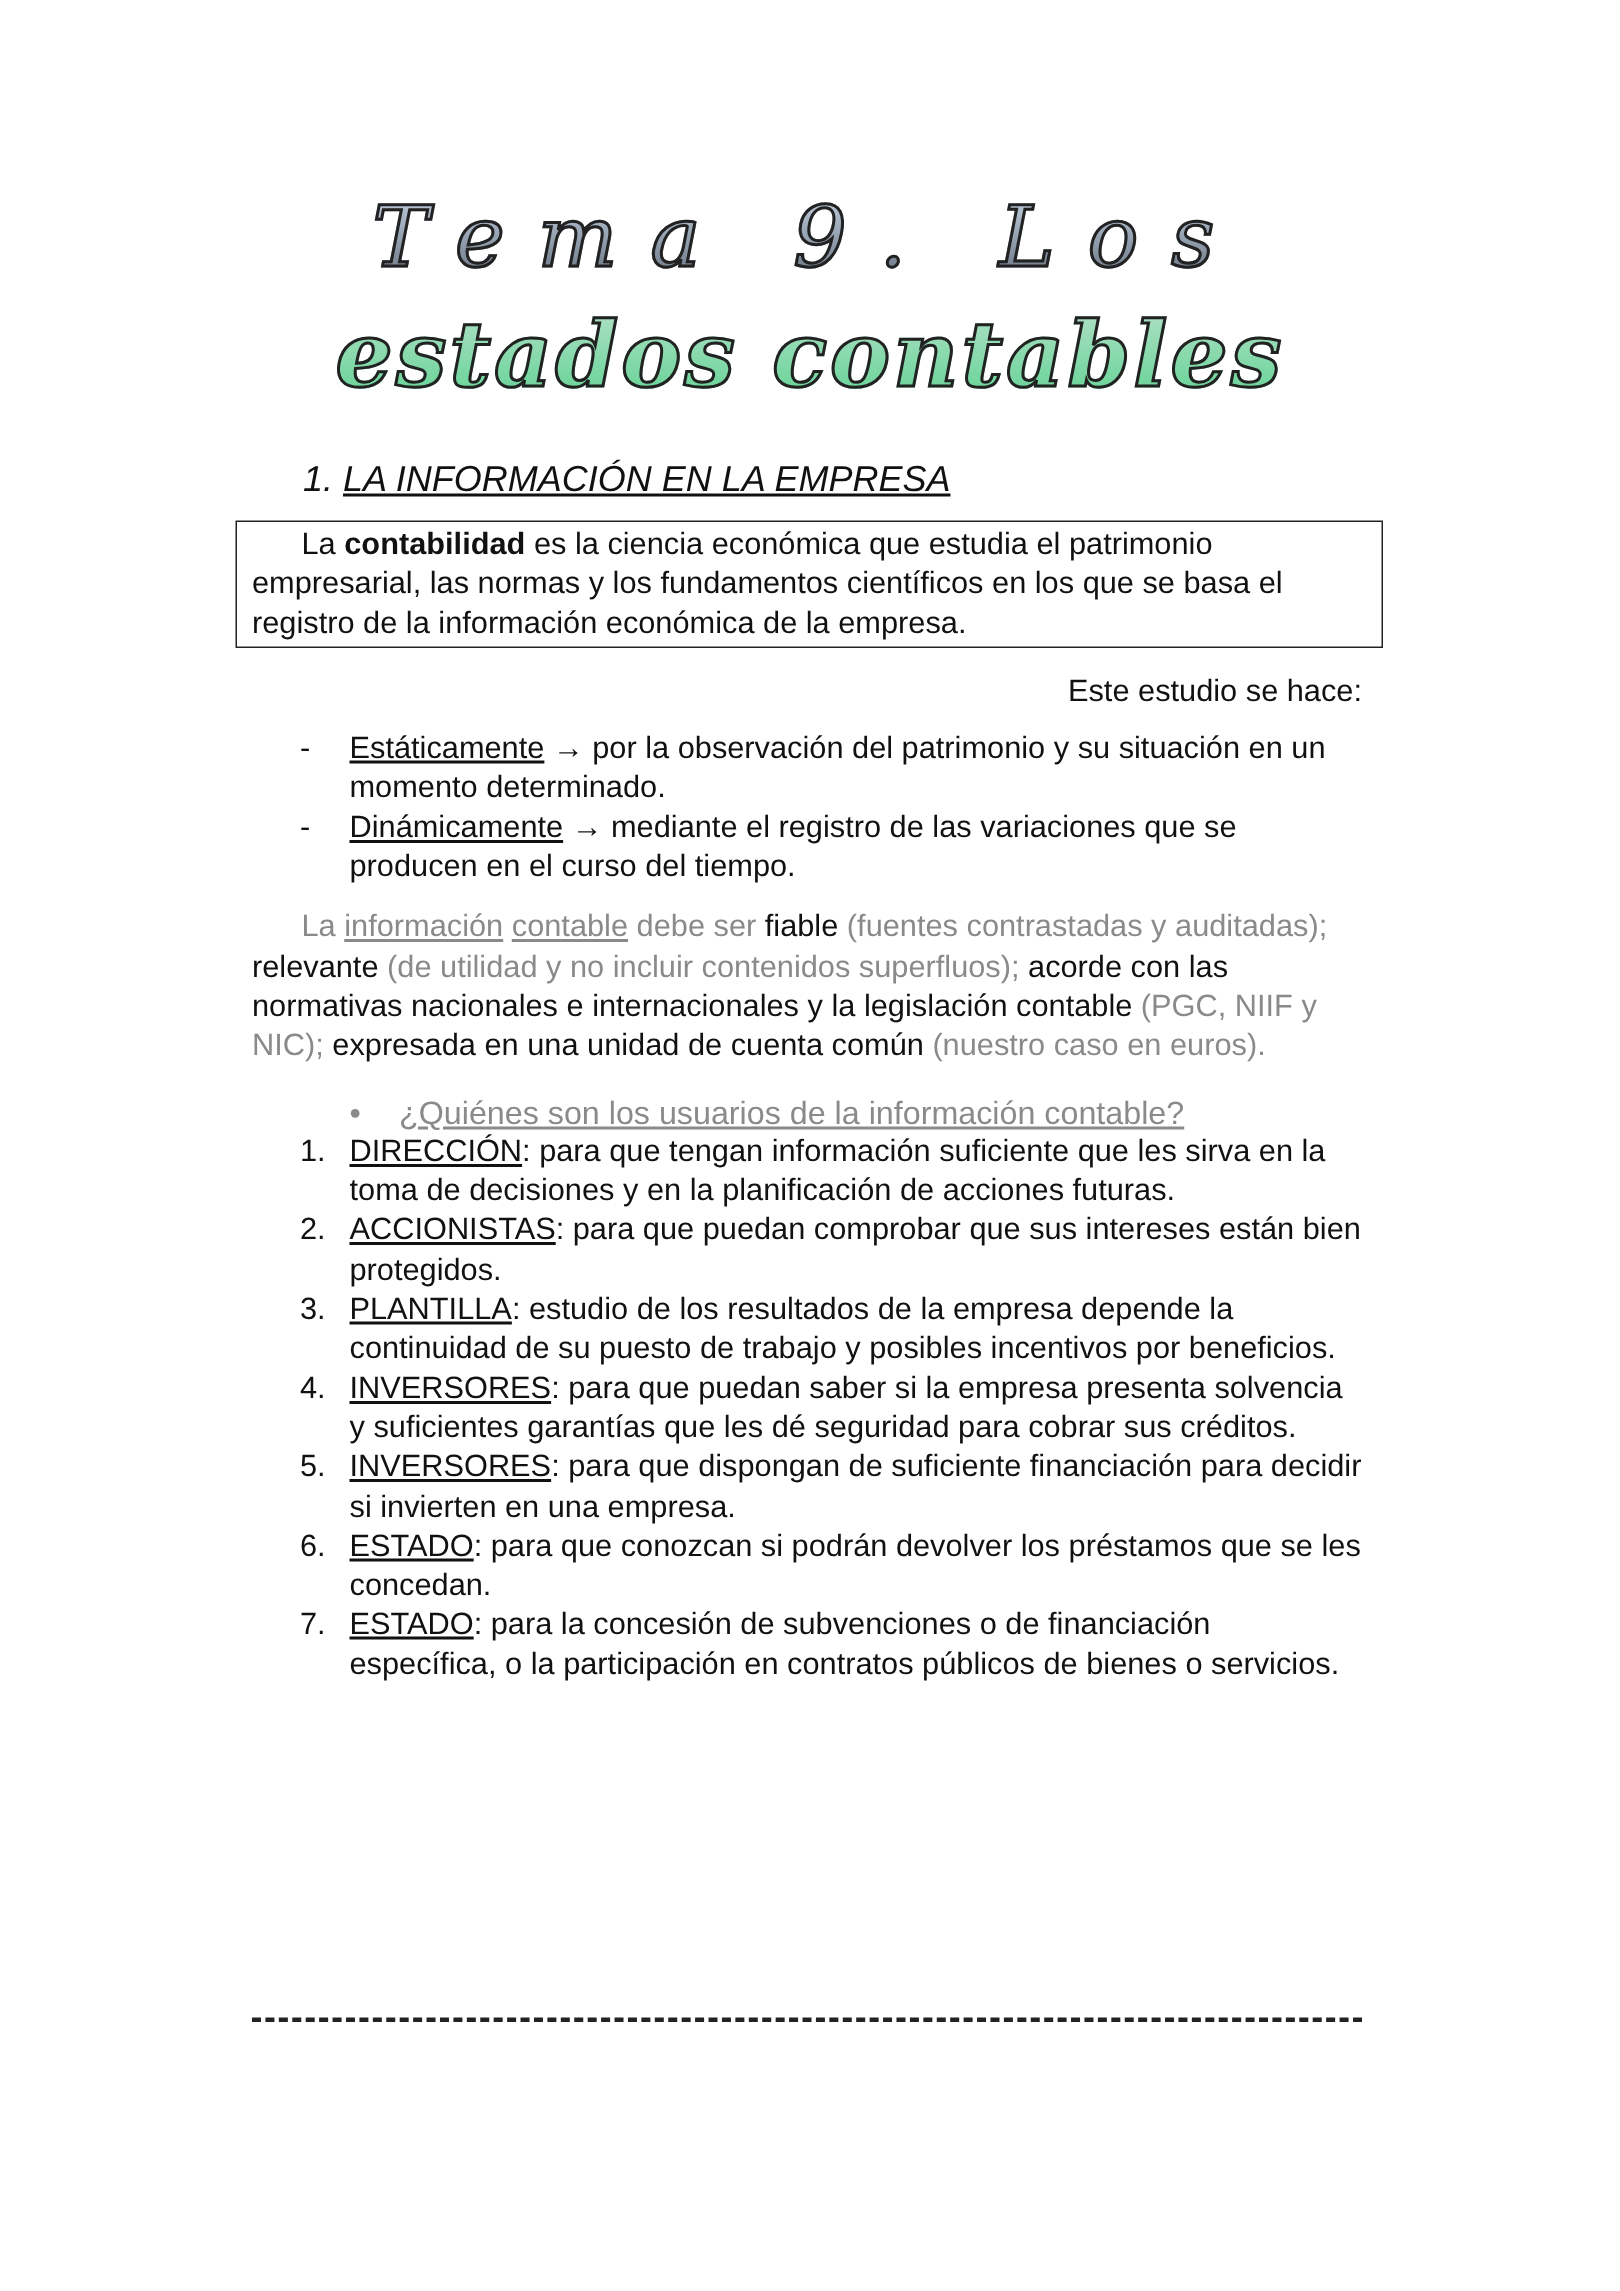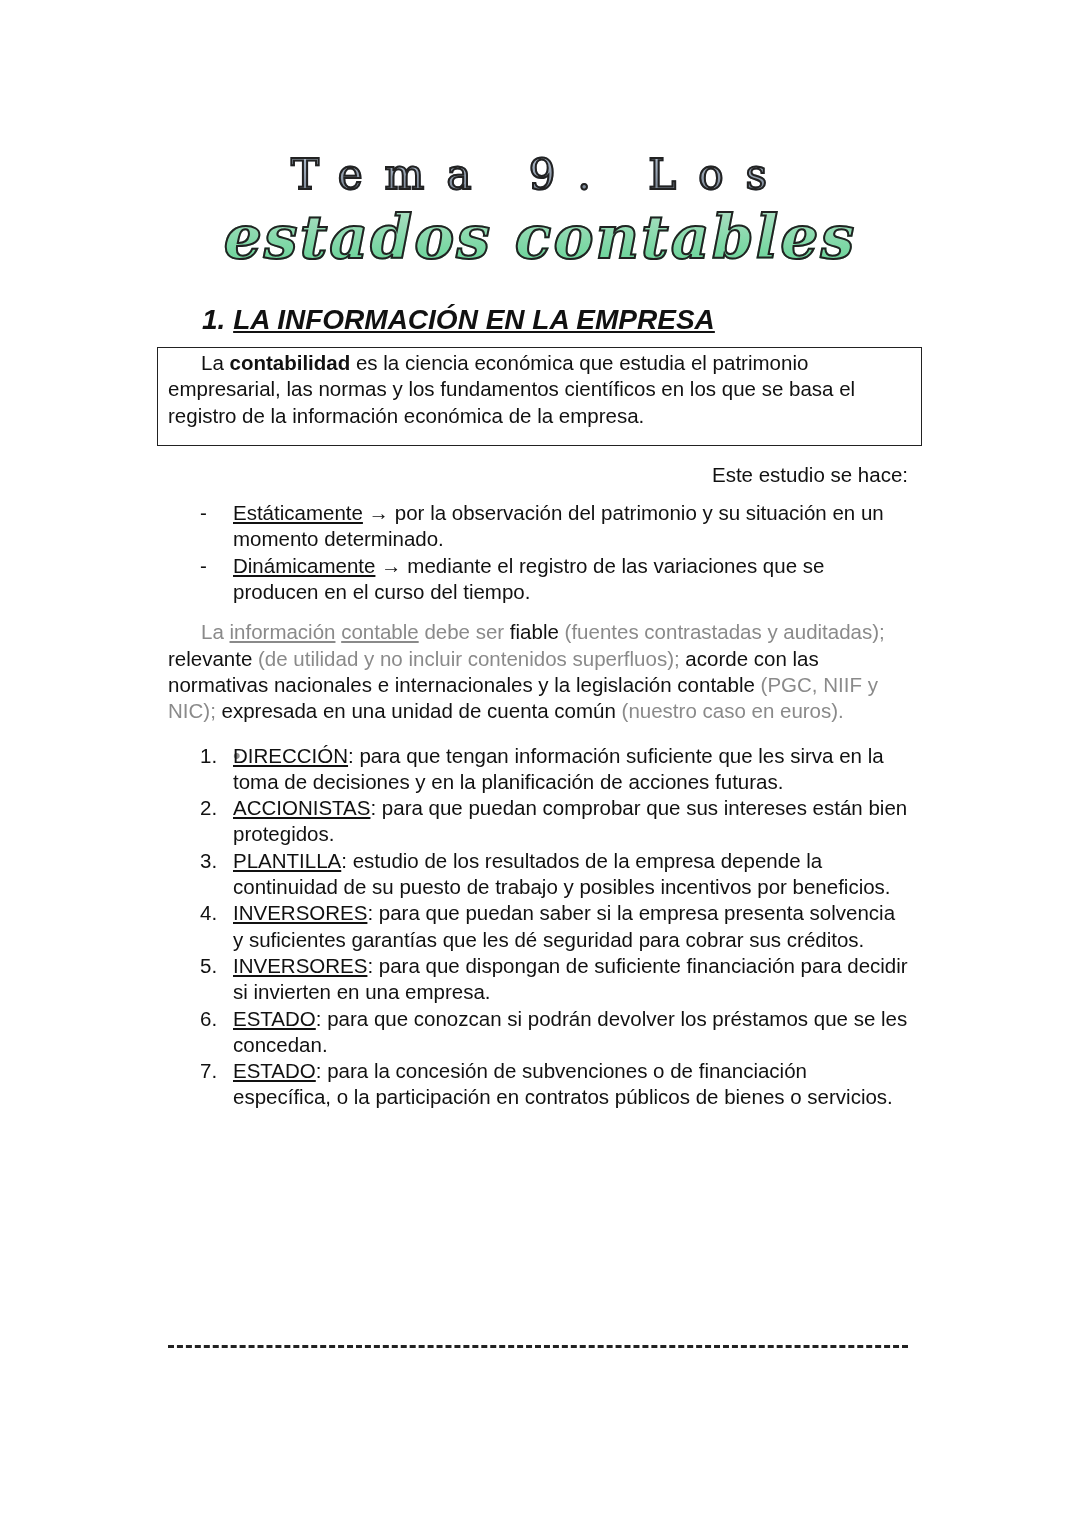--- a/index.html
+++ b/index.html
@@ -1,30 +1,30 @@
 <!DOCTYPE html>
 <html><head>
 <meta charset="utf-8">
 <style>
   html, body { margin: 0; padding: 0; background: #ffffff; }
   body { width: 1080px; height: 1527px; position: relative; overflow: hidden;
          font-family: "Liberation Sans", sans-serif; color: #111; }
   .title-wrap { position: absolute; left: 0; width: 1080px; text-align: center; }
-  .title-line1 { top: 140px; font-family: "DejaVu Serif", serif; 
-    font-size: 42px; letter-spacing: 22px; line-height: 70px;
+  .title-line1 { top: 124px; font-family: "DejaVu Serif", serif; font-style: italic;
+    font-size: 56px; letter-spacing: 22px; line-height: 70px;
     background: linear-gradient(#c8d6e6, #5f6a78); -webkit-background-clip: text; background-clip: text;
     color: transparent; -webkit-text-stroke: 2px #222; }
   .title-line2 { top: 192px; font-family: "DejaVu Serif", serif; font-style: italic; font-weight: bold;
     font-size: 60px; letter-spacing: 2px; line-height: 90px;
     background: linear-gradient(#bfe3cf, #52d08a); -webkit-background-clip: text; background-clip: text;
     color: transparent; -webkit-text-stroke: 2px #222; }
   .content { position: absolute; left: 168px; top: 303px; width: 740px; font-size: 20.5px; line-height: 26.3px; }
-  .h1 { margin: 0 0 10px 34px; font-size: 28px; font-weight: bold; font-style: italic; line-height: 34px; }
+  .h1 { margin: 0 0 10px 34px; font-size: 24px; font-weight: normal; font-style: italic; line-height: 34px; }
   .h1 .txt { text-decoration: underline; }
-  .box { border: 1.5px solid #222; margin-left: -11px; width: 765px; padding: 2px 10px 16px 10px; box-sizing: border-box; }
+  .box { border: 1.5px solid #222; margin-left: -11px; width: 765px; padding: 2px 10px 2px 10px; box-sizing: border-box; }
   p { margin: 0; }
   .indent { text-indent: 33px; }
   .grey { color: #8a8a8a; }
   u { text-decoration: underline; }
   .dash-list { list-style: none; padding: 0; margin: 12px 0 14px 0; }
   .dash-list li { position: relative; padding-left: 65px; }
   .dash-list li .mark { position: absolute; left: 32px; }
   .num-list { list-style: none; padding: 0; margin: 0; }
   .num-list li { position: relative; padding-left: 65px; }
   .num-list li .mark { position: absolute; left: 32px; }
@@ -55,20 +55,21 @@
   <ul class="dash-list">
     <li><span class="mark">-</span><u>Estáticamente</u><span> → </span><span>por la observación del patrimonio y su situación en un momento determinado.</span></li>
     <li><span class="mark">-</span><u>Dinámicamente</u><span> → </span><span>mediante el registro de las variaciones que se producen en el curso del tiempo.</span></li>
   </ul>
 
   <p class="indent grey"><span>La </span><u>información</u><span> </span><u>contable</u><span> debe ser </span><span style="color:#111">fiable</span><span> (fuentes contrastadas y auditadas); </span><span style="color:#111">relevante</span><span> (de utilidad y no incluir contenidos superfluos); </span><span style="color:#111">acorde con las normativas nacionales e internacionales y la legislación contable</span><span> (PGC, NIIF y NIC); </span><span style="color:#111">expresada en una unidad de cuenta común</span><span> (nuestro caso en euros).</span></p>
 
 
   <div class="bullet-q">
     <span class="mark">•</span>
+    <span class="txt">¿Quiénes son los usuarios de la información contable?</span>
   </div>
 
   <ol class="num-list">
     <li><span class="mark">1.</span><u>DIRECCIÓN</u><span>: para que tengan información suficiente que les sirva en la toma de decisiones y en la planificación de acciones futuras.</span></li>
     <li><span class="mark">2.</span><u>ACCIONISTAS</u><span>: para que puedan comprobar que sus intereses están bien protegidos.</span></li>
     <li><span class="mark">3.</span><u>PLANTILLA</u><span>: estudio de los resultados de la empresa depende la continuidad de su puesto de trabajo y posibles incentivos por beneficios.</span></li>
     <li><span class="mark">4.</span><u>INVERSORES</u><span>: para que puedan saber si la empresa presenta solvencia y suficientes garantías que les dé seguridad para cobrar sus créditos.</span></li>
     <li><span class="mark">5.</span><u>INVERSORES</u><span>: para que dispongan de suficiente financiación para decidir si invierten en una empresa.</span></li>
     <li><span class="mark">6.</span><u>ESTADO</u><span>: para que conozcan si podrán devolver los préstamos que se les concedan.</span></li>
     <li><span class="mark">7.</span><u>ESTADO</u><span>: para la concesión de subvenciones o de financiación específica, o la participación en contratos públicos de bienes o servicios.</span></li>

